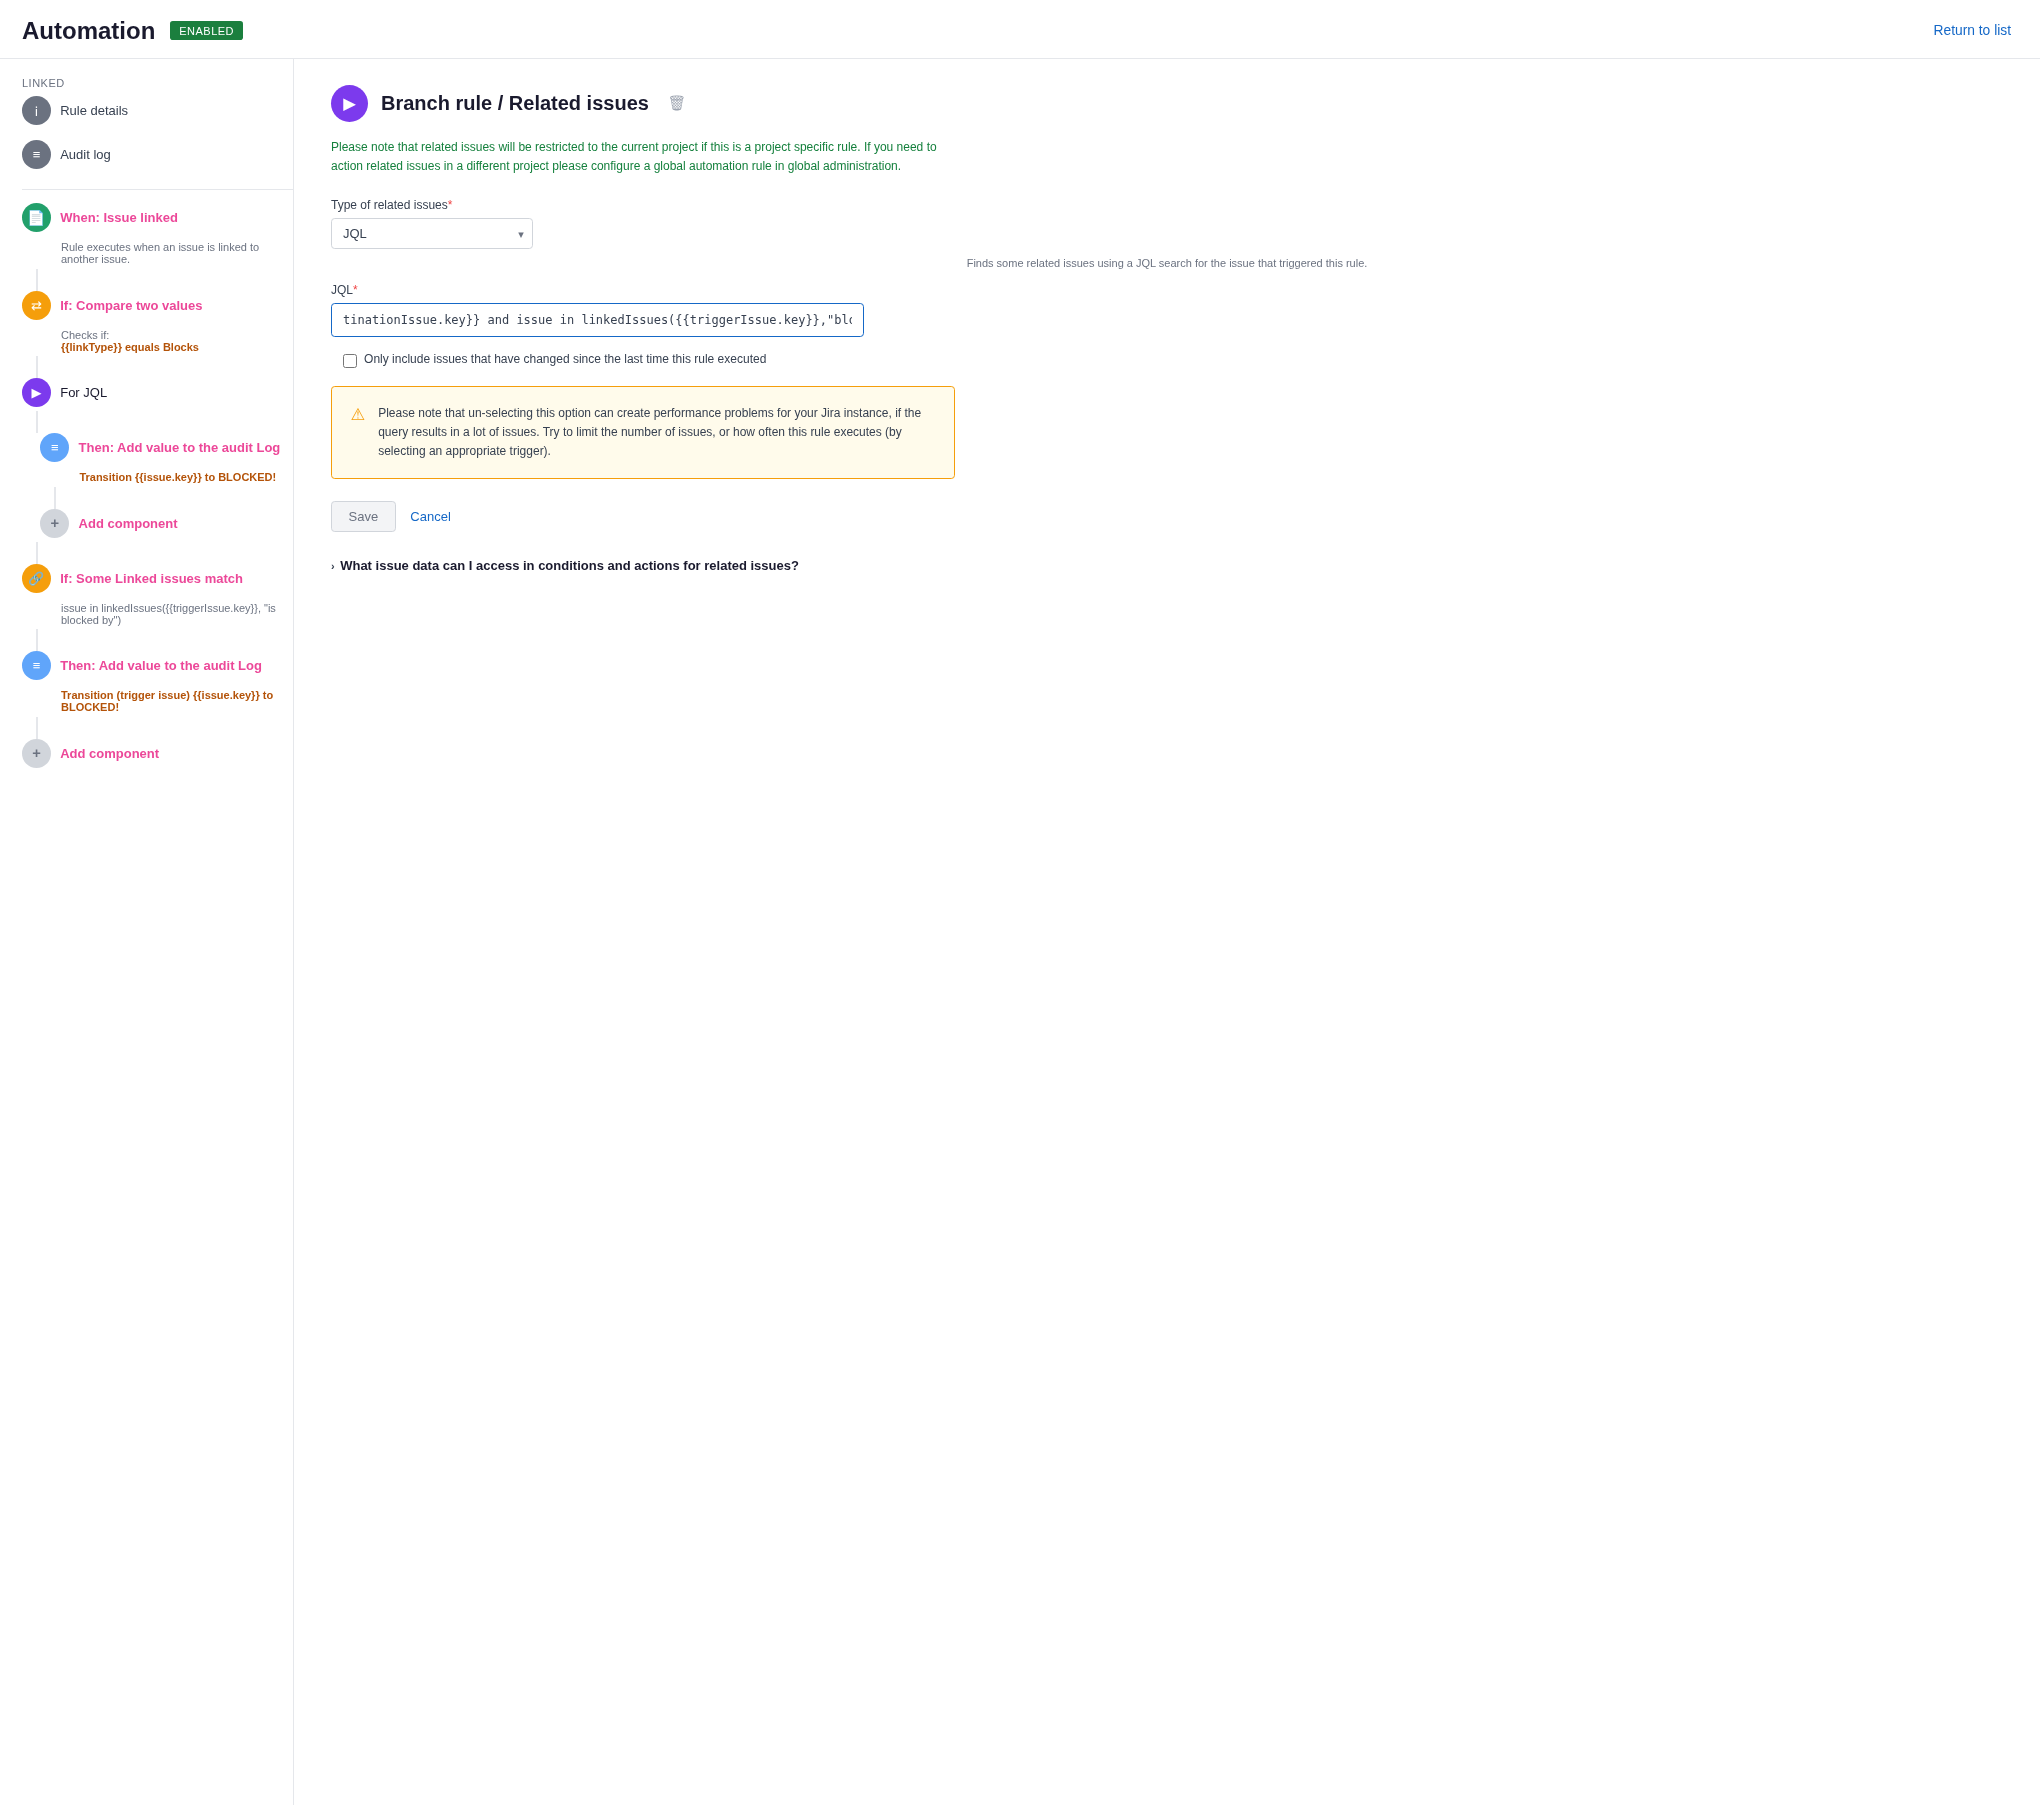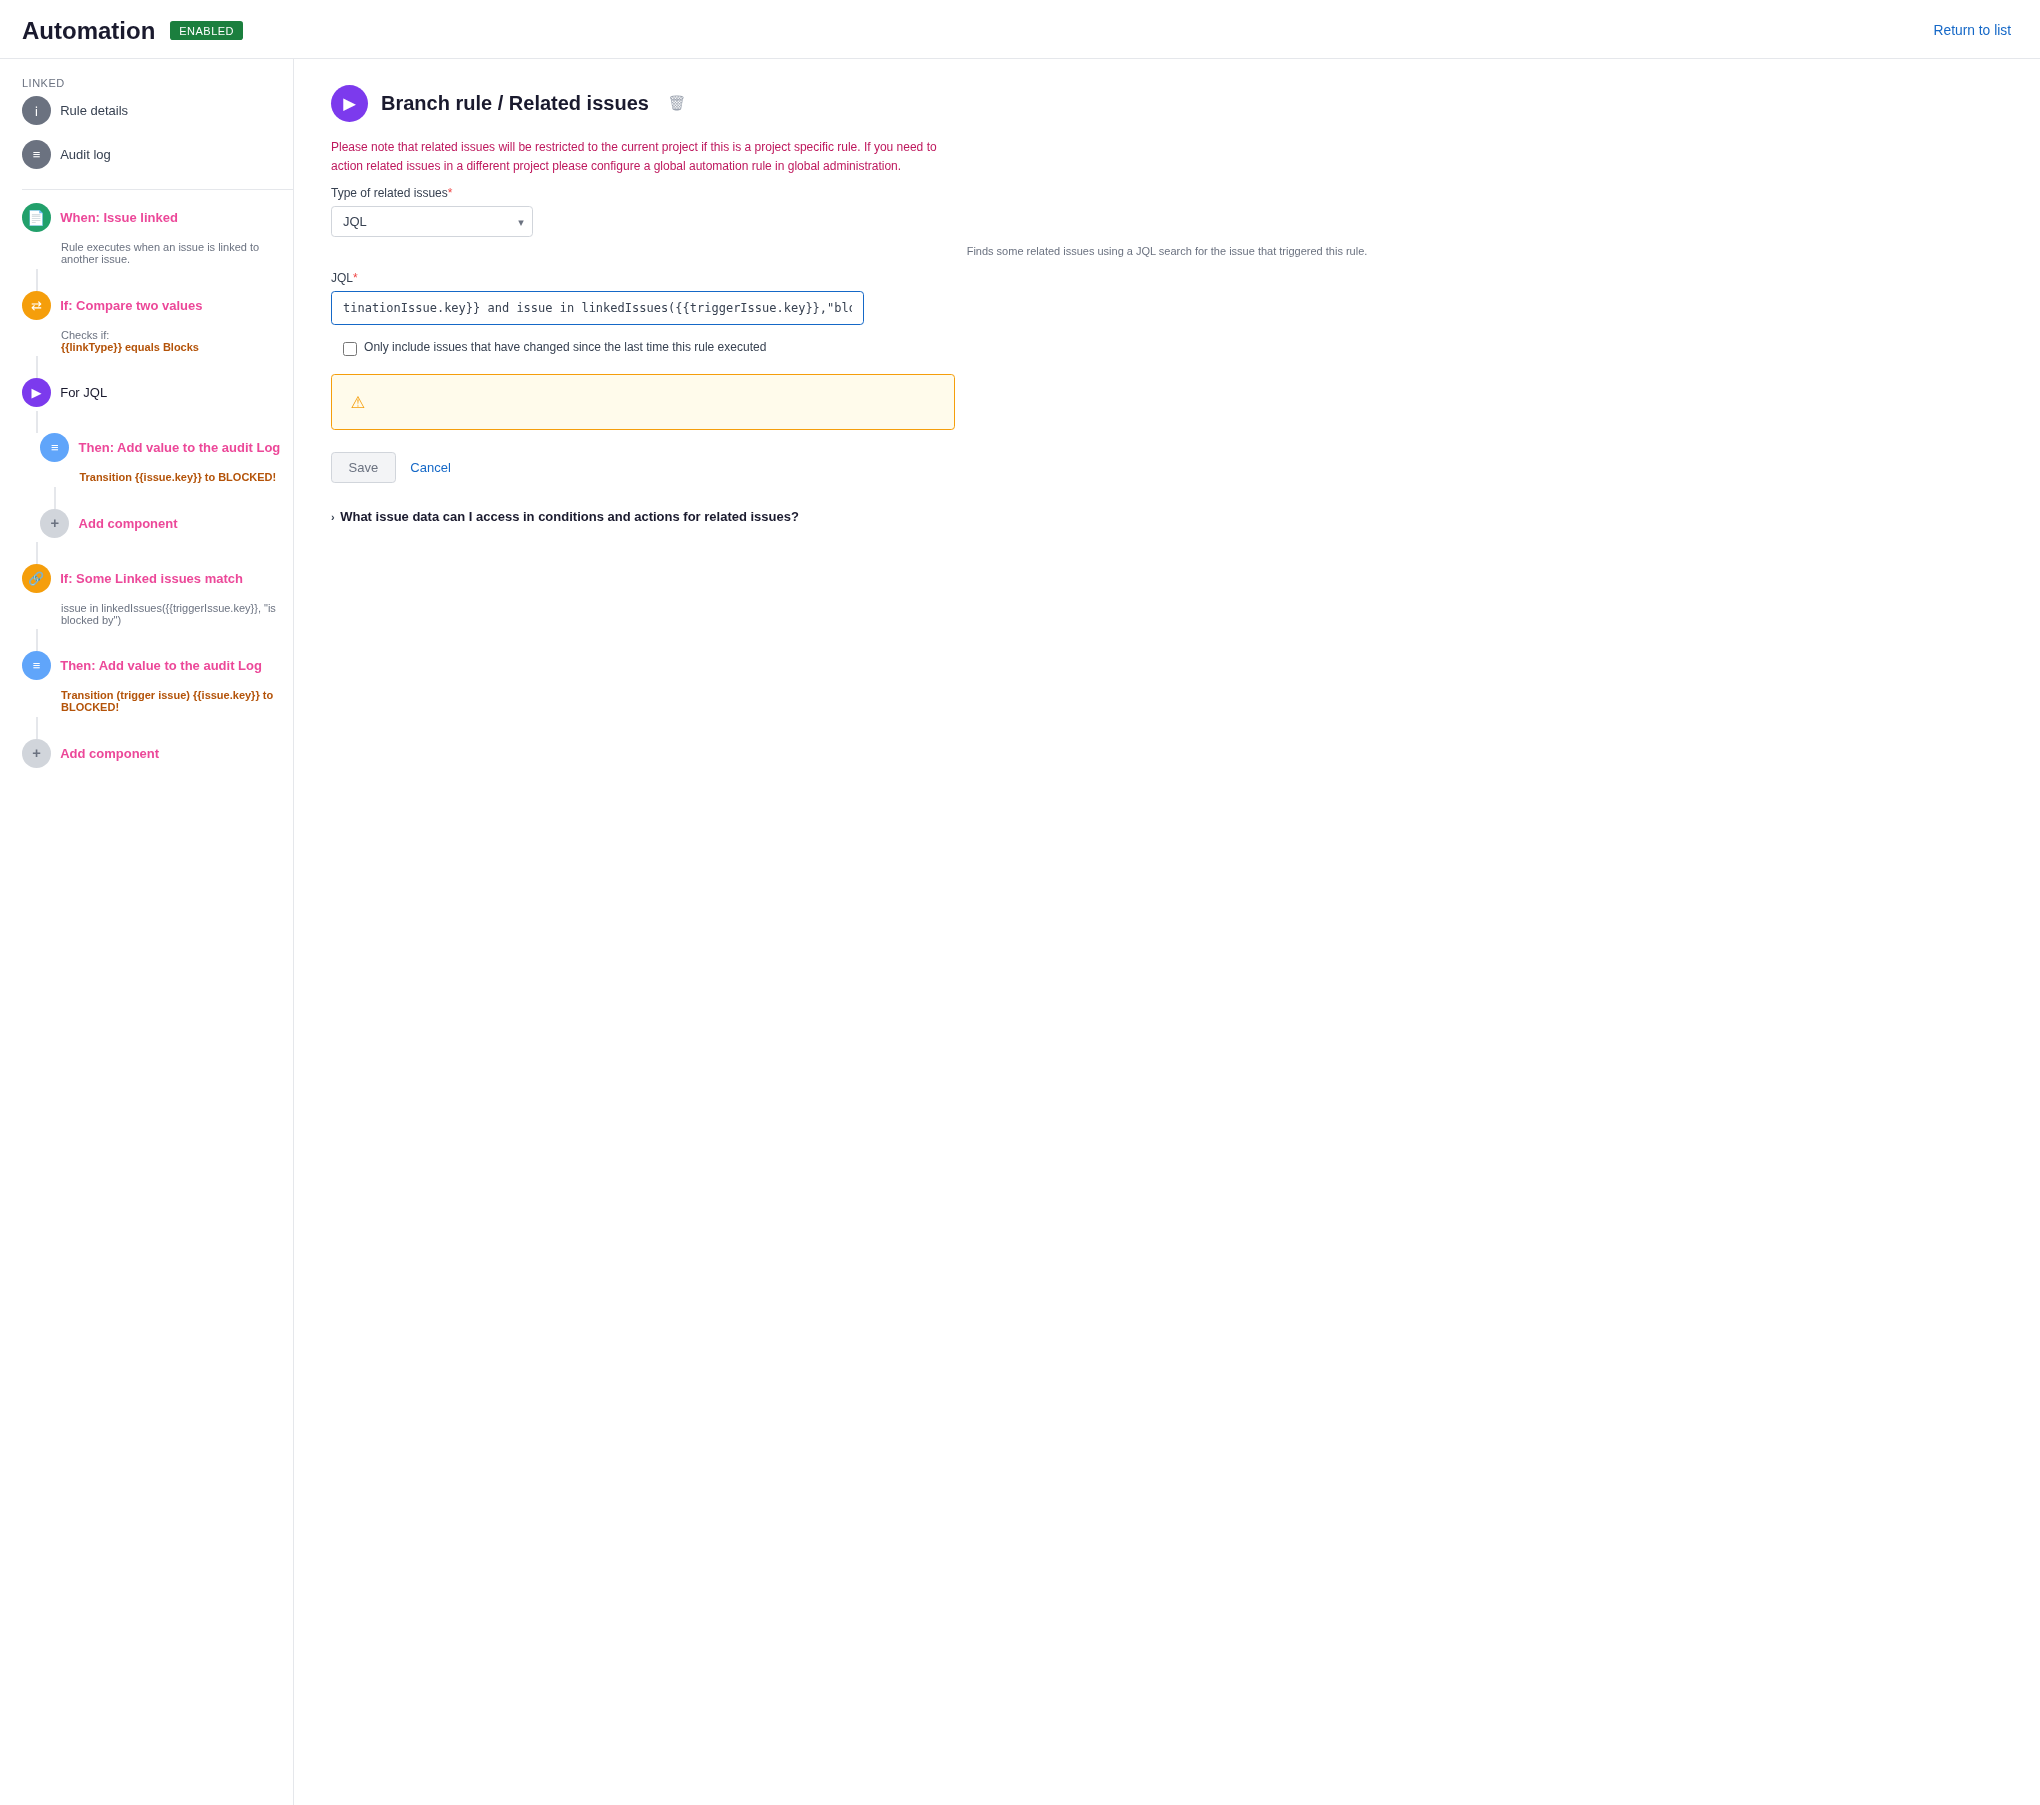--- a/index.html
+++ b/index.html
@@ -41,21 +41,21 @@
     .step-connector { width: 1.8px; background: #e5e7eb; height: 22px; margin-left: 13.8px; }
 
     
     .main-panel { flex: 1; padding: 26px 37px; overflow-y: auto; }
 
     .panel-header { display: flex; align-items: center; gap: 13px; margin-bottom: 16.5px; }
     .panel-icon { width: 37px; height: 37px; border-radius: 50%; background: #7c3aed; display: flex; align-items: center; justify-content: center; color: #fff; font-size: 16.5px; flex-shrink: 0; }
     .panel-title { font-size: 20px; font-weight: 700; color: #1a1a2e; }
     .trash-icon { color: #9ca3af; cursor: pointer; font-size: 14.7px; margin-left: 5.5px; }
 
-    .description-text { font-size: 12px; color: #be185d; line-height: 1.6; margin-bottom: 10px; max-width: 624px; }
+    .description-text { font-size: 12px; color: #15803d; line-height: 1.6; margin-bottom: 22px; max-width: 624px; }
 
     .field-label { font-size: 12px; color: #374151; margin-bottom: 5.5px; }
     .field-label .required { color: #ef4444; }
 
     .select-wrapper { position: relative; display: inline-block; margin-bottom: 7.3px; }
     .select-field { appearance: none; -webkit-appearance: none; border: 0.9px solid #d1d5db; border-radius: 3.7px; padding: 7.3px 33px 7.3px 11px; font-size: 13px; color: #374151; background: #fff; cursor: pointer; min-width: 202px; }
     .select-arrow { position: absolute; right: 9.2px; top: 50%; transform: translateY(-50%); pointer-events: none; color: #6b7280; font-size: 11px; }
 
     .hint-text { font-size: 11px; color: #6b7280; margin-bottom: 14.7px; text-align: center; }
 
@@ -236,20 +236,21 @@
 
       
       <div class="checkbox-row">
         <input type="checkbox" class="checkbox-input" style="">
         <span class="checkbox-label">Only include issues that have changed since the last time this rule executed</span>
       </div>
 
       
       <div class="warning-box">
         <span class="warning-icon">⚠</span>
+        <p class="warning-text">Please note that un-selecting this option can create performance problems for your Jira instance, if the query results in a lot of issues. Try to limit the number of issues, or how often this rule executes (by selecting an appropriate trigger).</p>
       </div>
 
       
       <div class="action-buttons">
         <button class="btn-save">Save</button>
         <button class="btn-cancel">Cancel</button>
       </div>
 
       
       <div class="accordion-row">

